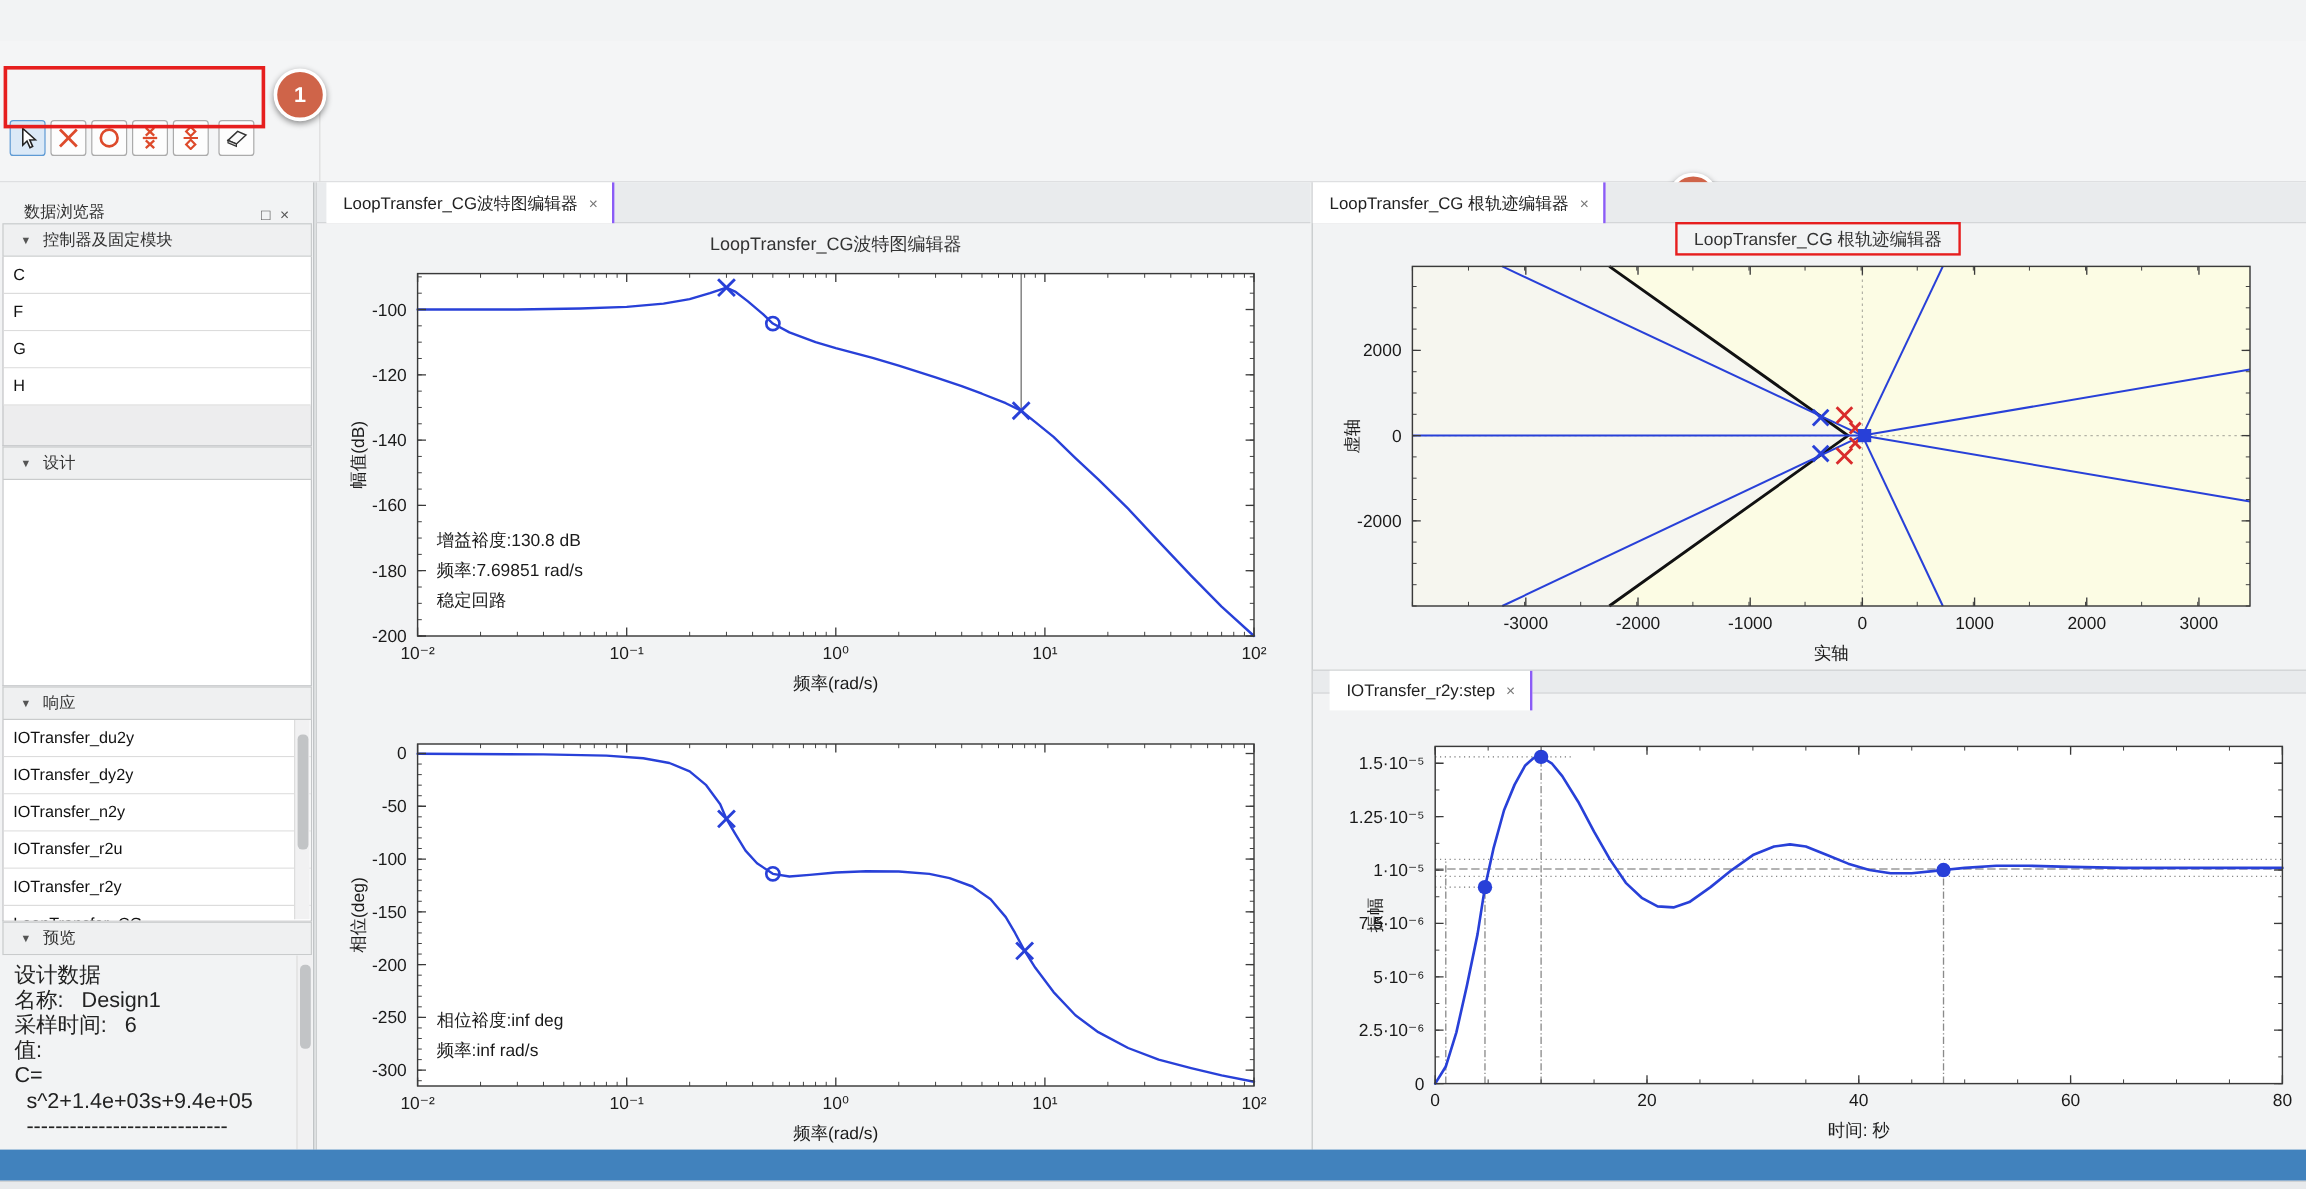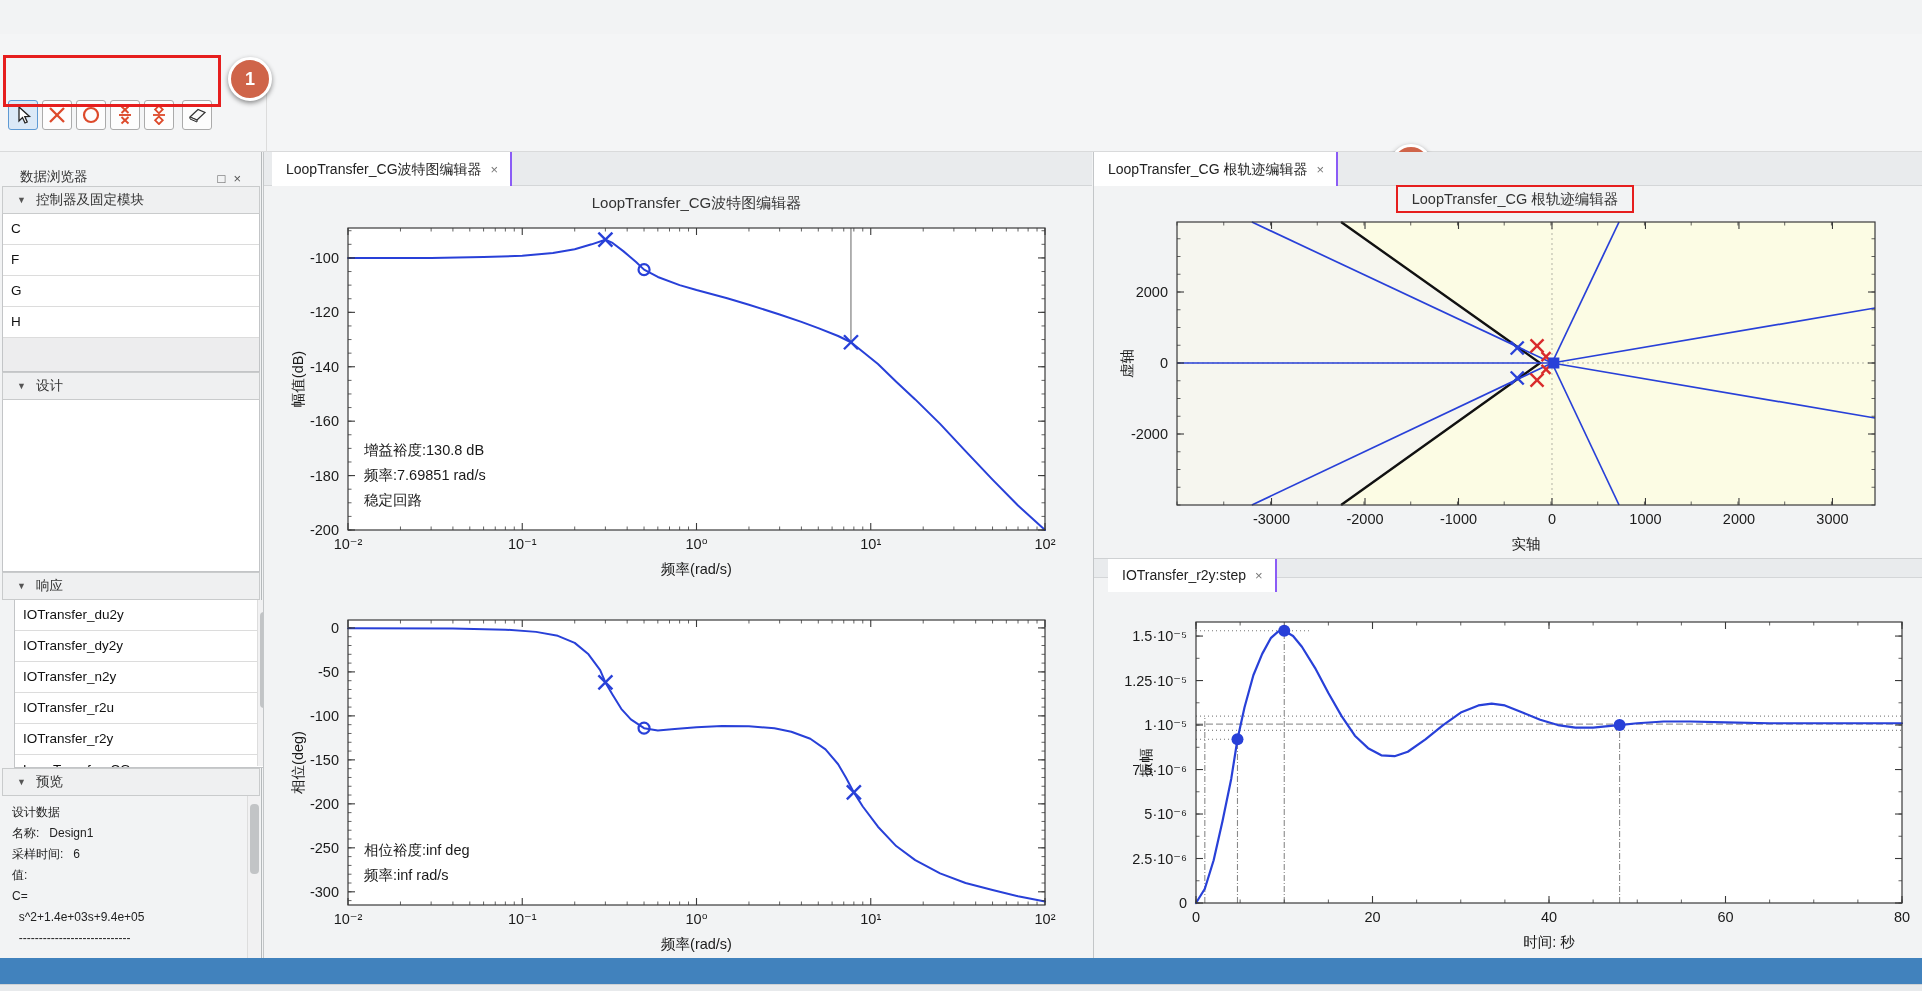--- a/index.html
+++ b/index.html
@@ -35,21 +35,21 @@
   .sb-header .spacer{flex:1;}
   .sb-hicon{color:#555;font-size:13px;margin-left:8px;}
   .grp-header{position:absolute;left:2px;width:258px;height:28px;background:#eff0f1;border:1px solid #c9cbcc;
               display:flex;align-items:center;font-size:13.5px;color:#333;}
   .grp-header .tri{font-size:9px;color:#555;margin:0 10px 0 14px;}
   .listbox{position:absolute;left:2px;width:258px;background:#ededee;border:1px solid #c3c5c7;border-top:none;overflow:hidden;}
   .listbox.white{background:#fff;}
   .list-row{height:31px;line-height:30px;background:#fff;border-bottom:1px solid #dcdcdc;padding-left:8px;font-size:13.5px;color:#111;}
   .sb-scroll{position:absolute;right:1px;width:13px;background:#f1f1f2;border-left:1px solid #dddddd;}
   .sb-thumb{position:absolute;left:2px;width:9px;background:#c2c4c6;border-radius:4px;}
-  .preview{position:absolute;left:2px;width:258px;background:#f2f3f4;padding:6px 0 0 10px;font-size:12px;color:#222;overflow:hidden;}
+  .preview{position:absolute;left:2px;width:258px;background:#f2f3f4;padding:6px 0 0 10px;font-size:18px;color:#222;overflow:hidden;}
   .preview-line{white-space:pre;line-height:21px;}
   
   .panel{position:absolute;top:152px;height:806px;background:#f2f3f4;}
   .doc-tabrow{position:absolute;left:0;top:0;width:100%;height:34px;background:#e9ebed;border-bottom:1px solid #d4d6d8;}
   .doc-tab{display:inline-block;height:34px;line-height:34px;background:#fff;padding:0 12px 0 14px;font-size:14px;color:#222;
            border-right:2px solid #8b5cf6;}
   .tab-close{color:#777;margin-left:9px;font-size:13px;}
   .plot-title{position:absolute;text-align:center;font-size:15px;color:#333;}
   .red-box-title{position:absolute;border:2.5px solid #e61e1e;display:flex;align-items:center;justify-content:center;
                  font-size:14.5px;color:#333;background:transparent;}
@@ -140,21 +140,21 @@
     <div class="grp-header" style="top:220px">
       <span class="tri">▼</span>
       <span>设计</span>
     </div>
     <div class="listbox white" style="top:248px;height:172px;"></div>
 
     <div class="grp-header" style="top:420px">
       <span class="tri">▼</span>
       <span>响应</span>
     </div>
-    <div class="listbox" style="top:448px;height:168px;margin-left:12px;">
+    <div class="listbox" style="top:448px;height:168px;">
       <div class="list-row">IOTransfer_du2y</div>
       <div class="list-row">IOTransfer_dy2y</div>
       <div class="list-row">IOTransfer_n2y</div>
       <div class="list-row">IOTransfer_r2u</div>
       <div class="list-row">IOTransfer_r2y</div>
       <div class="list-row">LoopTransfer_CG</div>
       <div class="sb-scroll" style="top:0;height:166px;">
         <div class="sb-thumb" style="top:12px;height:96px;"></div>
       </div>
     </div>

